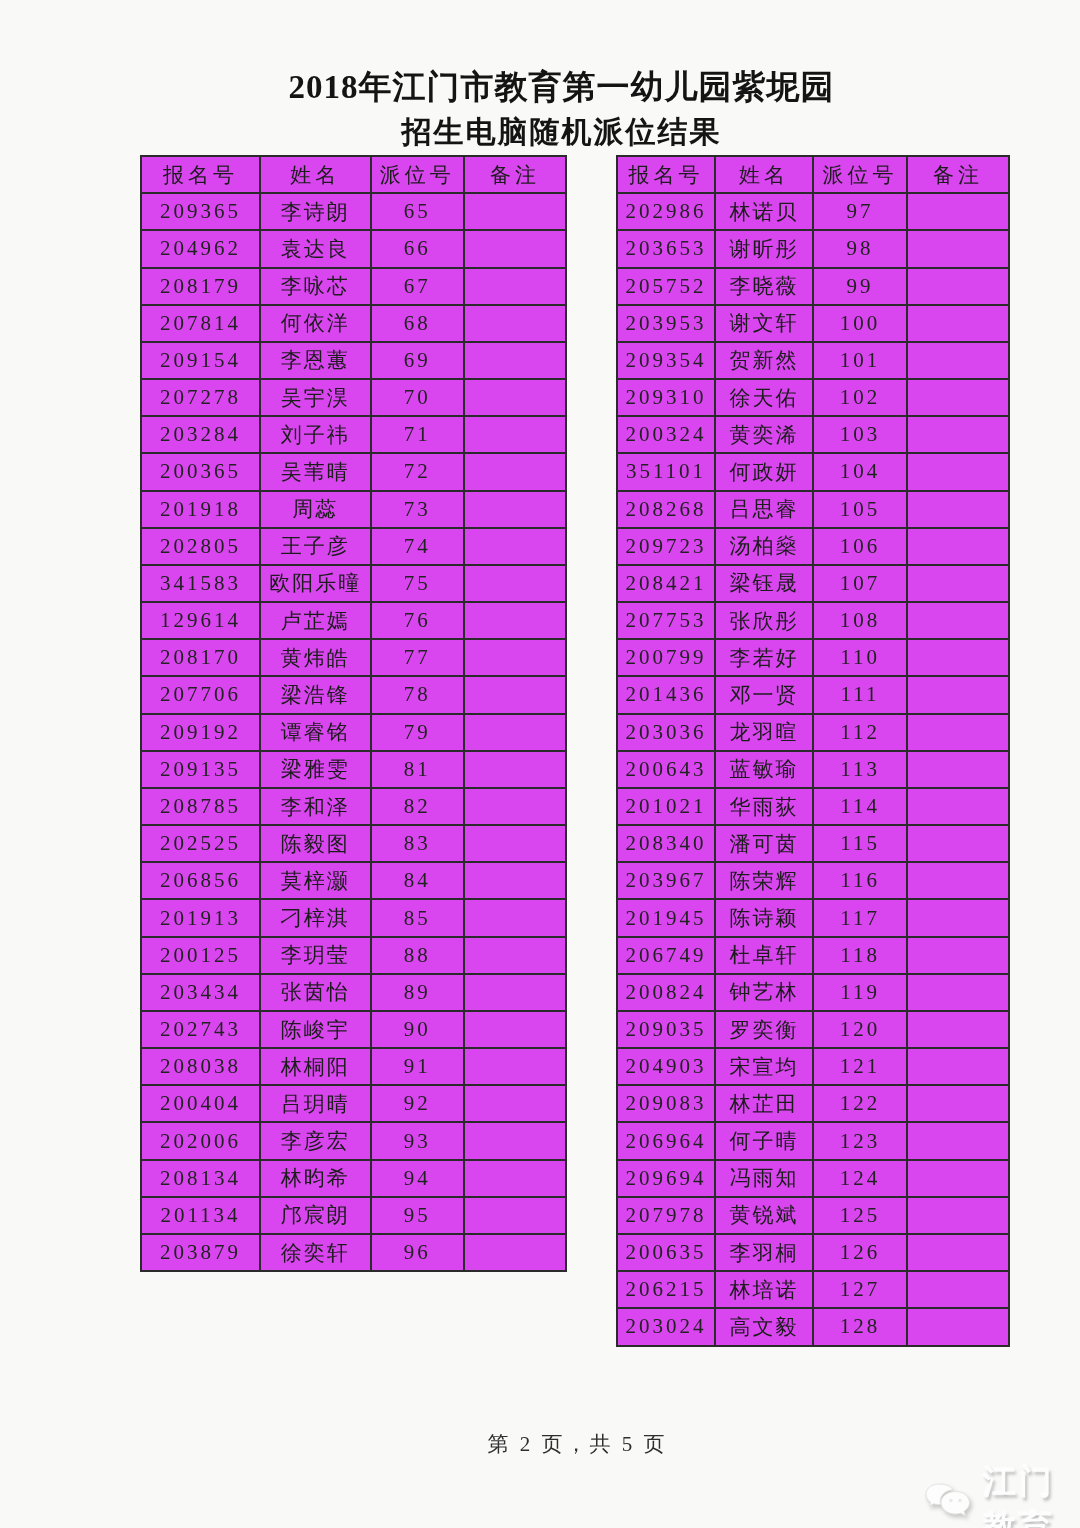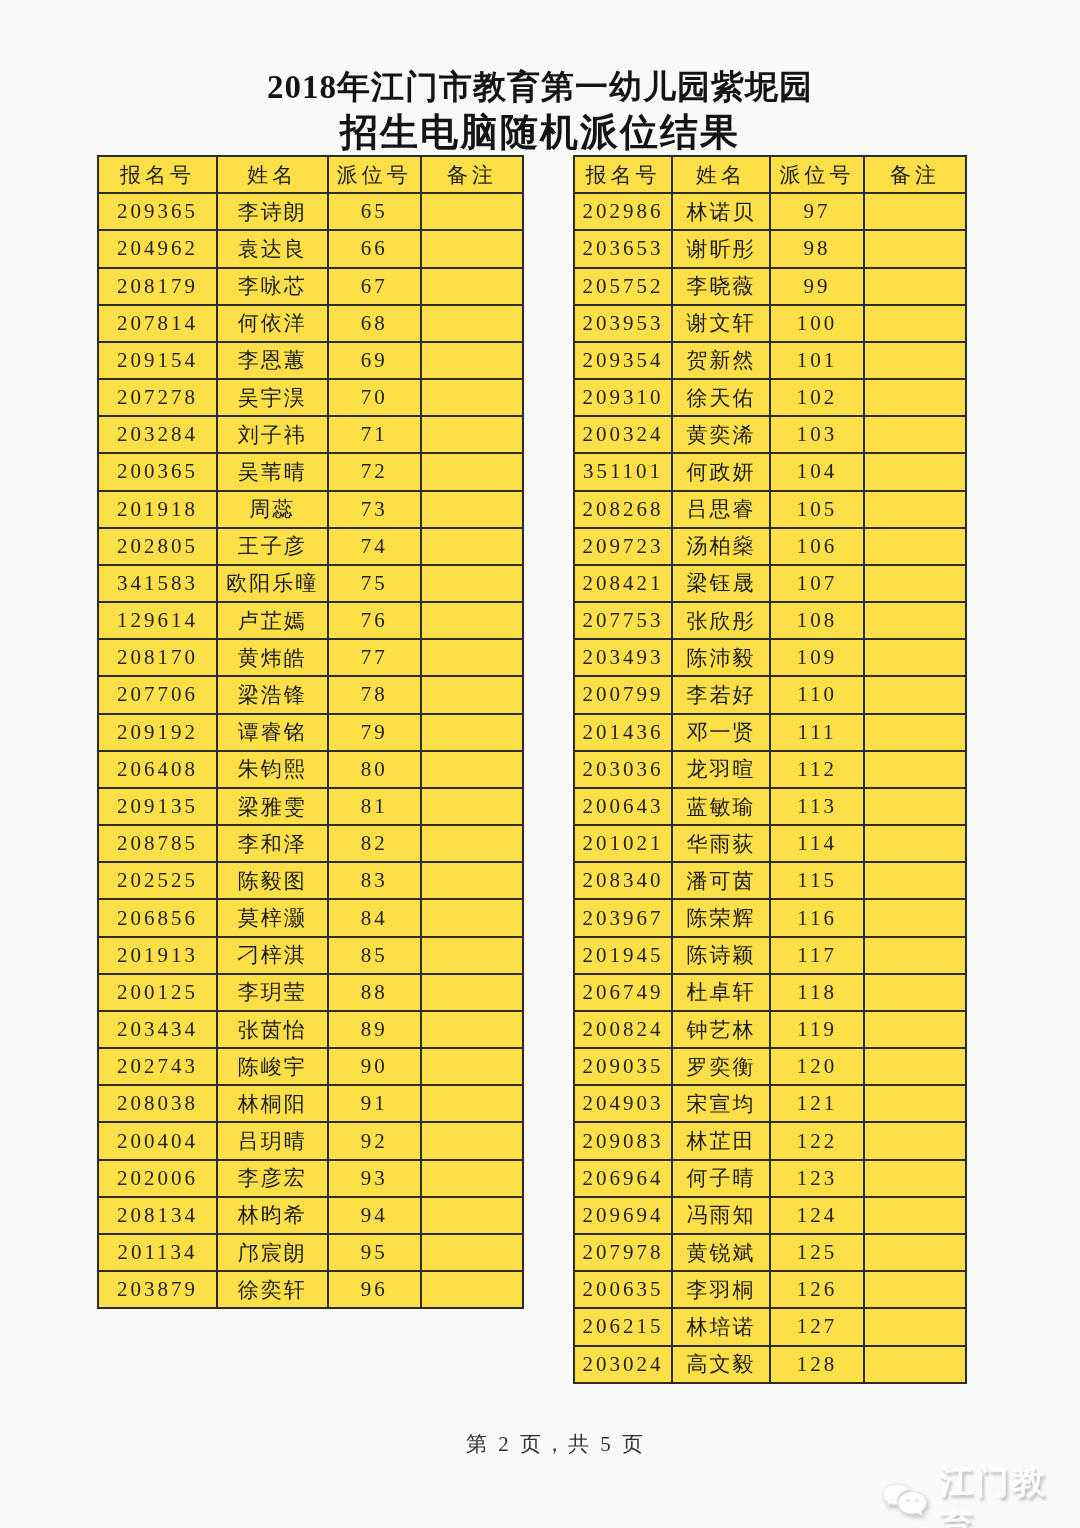--- a/index.html
+++ b/index.html
@@ -4,38 +4,38 @@
 <style>
   * { margin: 0; padding: 0; box-sizing: border-box; }
   html, body {
     width: 1080px; height: 1528px;
     background: #f9f9f8;
     font-family: "Liberation Serif", "DejaVu Serif", serif;
     color: #1c1c1c;
     position: relative;
     overflow: hidden;
   }
-  .page { position: absolute; inset: 0; }
+  .page { position: absolute; inset: 0; margin-left: 43px; }
 
   .title {
     position: absolute;
     top: 64px; left: 0; width: 100%;
     text-align: center;
     font-weight: bold;
     color: #141414;
   }
   .title .line1 { font-size: 33px; letter-spacing: 1px; line-height: 46px; }
-  .title .line2 { font-size: 38px; letter-spacing: 2px; line-height: 44px; }
+  .title .line2 { font-size: 30px; letter-spacing: 2px; line-height: 44px; }
 
   table.results {
     position: absolute;
     top: 155px;
     border-collapse: collapse;
     table-layout: fixed;
-    background: #fde047;
+    background: #d946ef;
   }
   table.results.left  { left: 97px;  width: 427px; }
   table.results.right { left: 573px; width: 394px; }
   table.results th, table.results td {
     border: 2px solid #2b2b2b;
     height: 37.18px;
     text-align: center;
     vertical-align: middle;
     font-size: 21px;
     overflow: hidden;
@@ -185,26 +185,20 @@
           <td class="num">78</td>
           <td class="remark"></td>
         </tr>
         <tr>
           <td class="num">209192</td>
           <td class="name">谭睿铭</td>
           <td class="num">79</td>
           <td class="remark"></td>
         </tr>
         <tr>
-          <td class="num">206408</td>
-          <td class="name">朱钧熙</td>
-          <td class="num">80</td>
-          <td class="remark"></td>
-        </tr>
-        <tr>
           <td class="num">209135</td>
           <td class="name">梁雅雯</td>
           <td class="num">81</td>
           <td class="remark"></td>
         </tr>
         <tr>
           <td class="num">208785</td>
           <td class="name">李和泽</td>
           <td class="num">82</td>
           <td class="remark"></td>
@@ -366,26 +360,20 @@
           <td class="num">107</td>
           <td class="remark"></td>
         </tr>
         <tr>
           <td class="num">207753</td>
           <td class="name">张欣彤</td>
           <td class="num">108</td>
           <td class="remark"></td>
         </tr>
         <tr>
-          <td class="num">203493</td>
-          <td class="name">陈沛毅</td>
-          <td class="num">109</td>
-          <td class="remark"></td>
-        </tr>
-        <tr>
           <td class="num">200799</td>
           <td class="name">李若好</td>
           <td class="num">110</td>
           <td class="remark"></td>
         </tr>
         <tr>
           <td class="num">201436</td>
           <td class="name">邓一贤</td>
           <td class="num">111</td>
           <td class="remark"></td>

